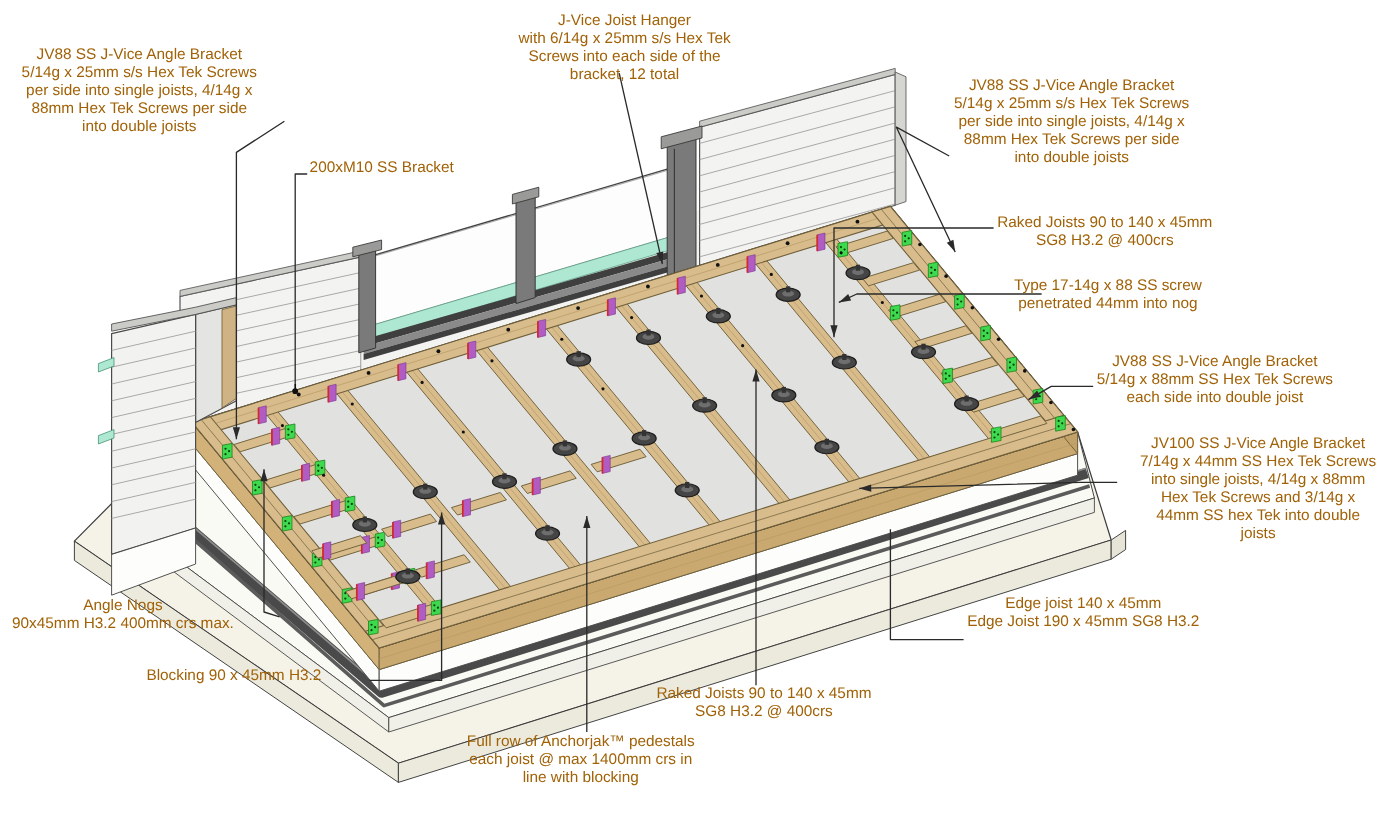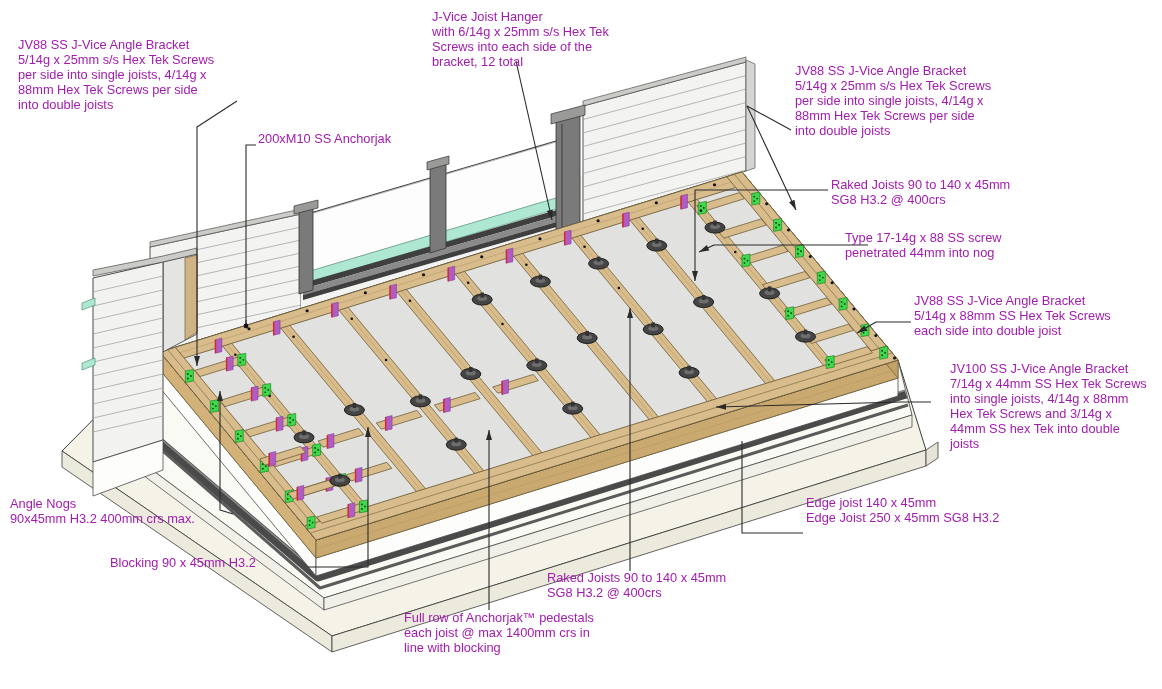--- a/index.html
+++ b/index.html
@@ -1,20 +1,20 @@
 <!DOCTYPE html>
 <html><head>
 <meta charset="utf-8">
 <style>
   html,body{margin:0;padding:0;background:#ffffff;}
   .stage{position:relative;width:1162px;height:689px;background:#ffffff;overflow:hidden;
          font-family:"Liberation Sans", sans-serif;}
   .stage svg{position:absolute;left:0;top:0;}
-  .lbl{position:absolute;font:12.8px/1.17 "Liberation Sans", sans-serif;color:#a21caf;
-       white-space:pre-line;letter-spacing:0;}
+  .lbl{position:absolute;font:12.8px/1.17 "Liberation Sans", sans-serif;color:#a16207;
+       white-space:pre-line;letter-spacing:0;text-align:center;}
 </style>
 </head>
 <body>
 
 <div class="stage">
   <svg id="scene" width="1162" height="689" viewBox="0 0 1162 689">
       <g>
         <polygon points="62.0,451.0 332.0,636.0 926.0,450.0 898.0,360.0 160.0,352.0" fill="#f5f2e8" stroke="#3c3c3c" stroke-width="1" stroke-linejoin="round"></polygon>
         <polygon points="62.0,451.0 332.0,636.0 332.0,652.0 62.0,467.0" fill="#eceadd" stroke="#3c3c3c" stroke-width="0.8" stroke-linejoin="round"></polygon>
         <polygon points="332.0,636.0 926.0,450.0 926.0,466.0 332.0,652.0" fill="#eceadd" stroke="#3c3c3c" stroke-width="0.8" stroke-linejoin="round"></polygon>
@@ -399,42 +399,42 @@
 
   <div class="lbl" style="left:18px;top:38px">JV88 SS J-Vice Angle Bracket
 5/14g x 25mm s/s Hex Tek Screws
 per side into single joists, 4/14g x
 88mm Hex Tek Screws per side
 into double joists</div>
   <div class="lbl" style="left:432px;top:10px">J-Vice Joist Hanger
 with 6/14g x 25mm s/s Hex Tek
 Screws into each side of the
 bracket, 12 total</div>
-  <div class="lbl" style="left:258px;top:132px">200xM10 SS Anchorjak</div>
+  <div class="lbl" style="left:258px;top:132px">200xM10 SS Bracket</div>
   <div class="lbl" style="left:795px;top:64px">JV88 SS J-Vice Angle Bracket
 5/14g x 25mm s/s Hex Tek Screws
 per side into single joists, 4/14g x
 88mm Hex Tek Screws per side
 into double joists</div>
   <div class="lbl" style="left:831px;top:178px">Raked Joists 90 to 140 x 45mm
 SG8 H3.2 @ 400crs</div>
   <div class="lbl" style="left:845px;top:231px">Type 17-14g x 88 SS screw
 penetrated 44mm into nog</div>
   <div class="lbl" style="left:914px;top:294px">JV88 SS J-Vice Angle Bracket
 5/14g x 88mm SS Hex Tek Screws
 each side into double joist</div>
   <div class="lbl" style="left:950px;top:362px">JV100 SS J-Vice Angle Bracket
 7/14g x 44mm SS Hex Tek Screws
 into single joists, 4/14g x 88mm
 Hex Tek Screws and 3/14g x
 44mm SS hex Tek into double
 joists</div>
   <div class="lbl" style="left:806px;top:496px">Edge joist 140 x 45mm
-Edge Joist 250 x 45mm SG8  H3.2</div>
+Edge Joist 190 x 45mm SG8  H3.2</div>
   <div class="lbl" style="left:10px;top:497px">Angle Nogs
 90x45mm H3.2 400mm crs max.</div>
-  <div class="lbl" style="left:110px;top:556px">Blocking 90 x 45mm H3.2</div>
+  <div class="lbl" style="left:122px;top:556px">Blocking 90 x 45mm H3.2</div>
   <div class="lbl" style="left:547px;top:571px">Raked Joists 90 to 140 x 45mm
 SG8 H3.2 @ 400crs</div>
-  <div class="lbl" style="left:404px;top:611px">Full row of Anchorjak™ pedestals
+  <div class="lbl" style="left:389px;top:611px">Full row of Anchorjak™ pedestals
 each joist @ max 1400mm crs in
 line with blocking</div>
 </div>
 
 </body></html>

